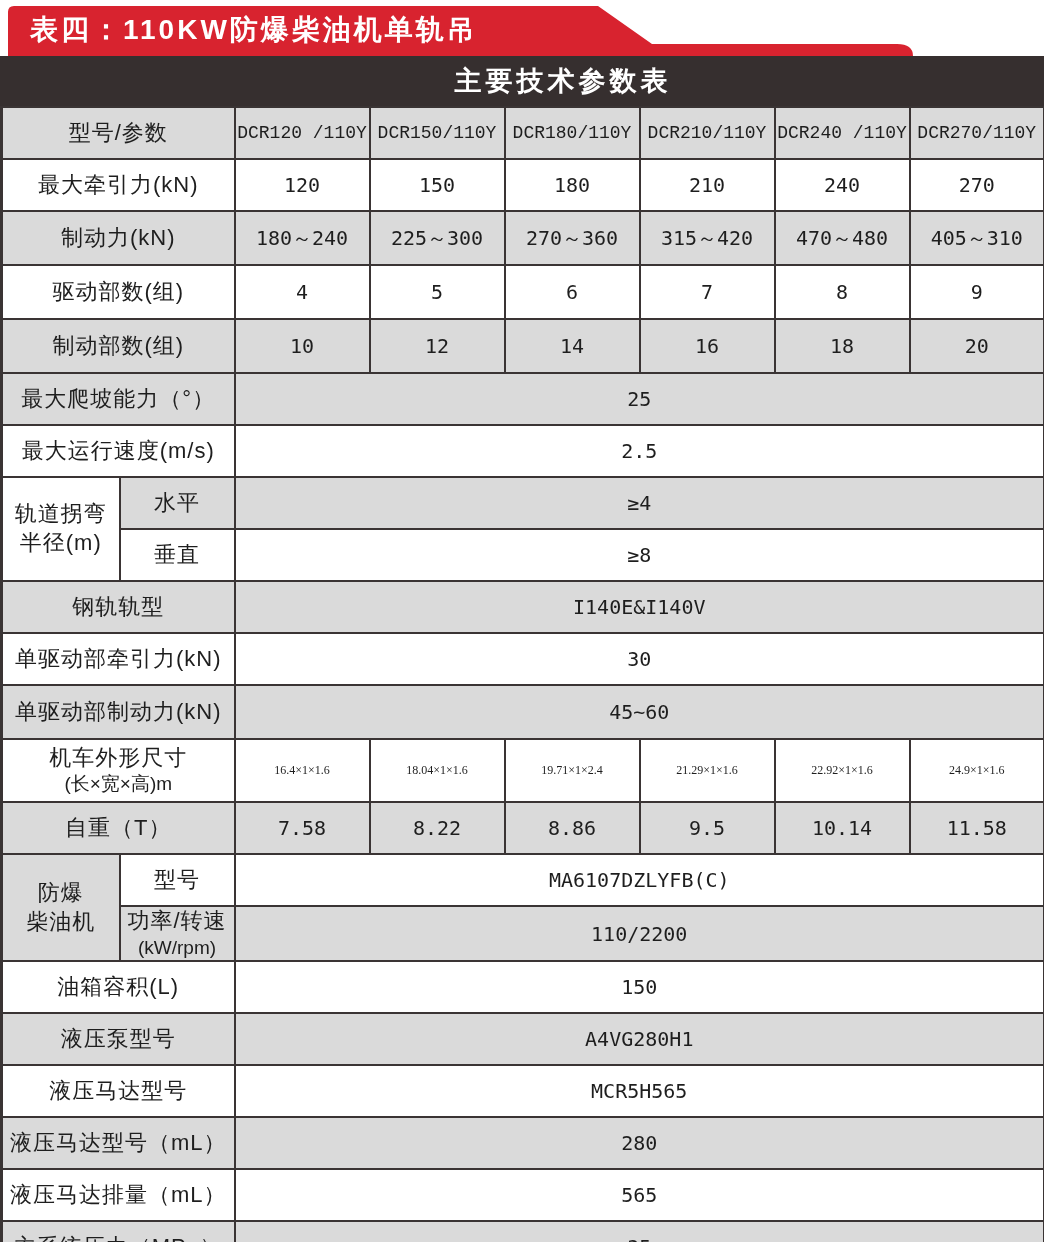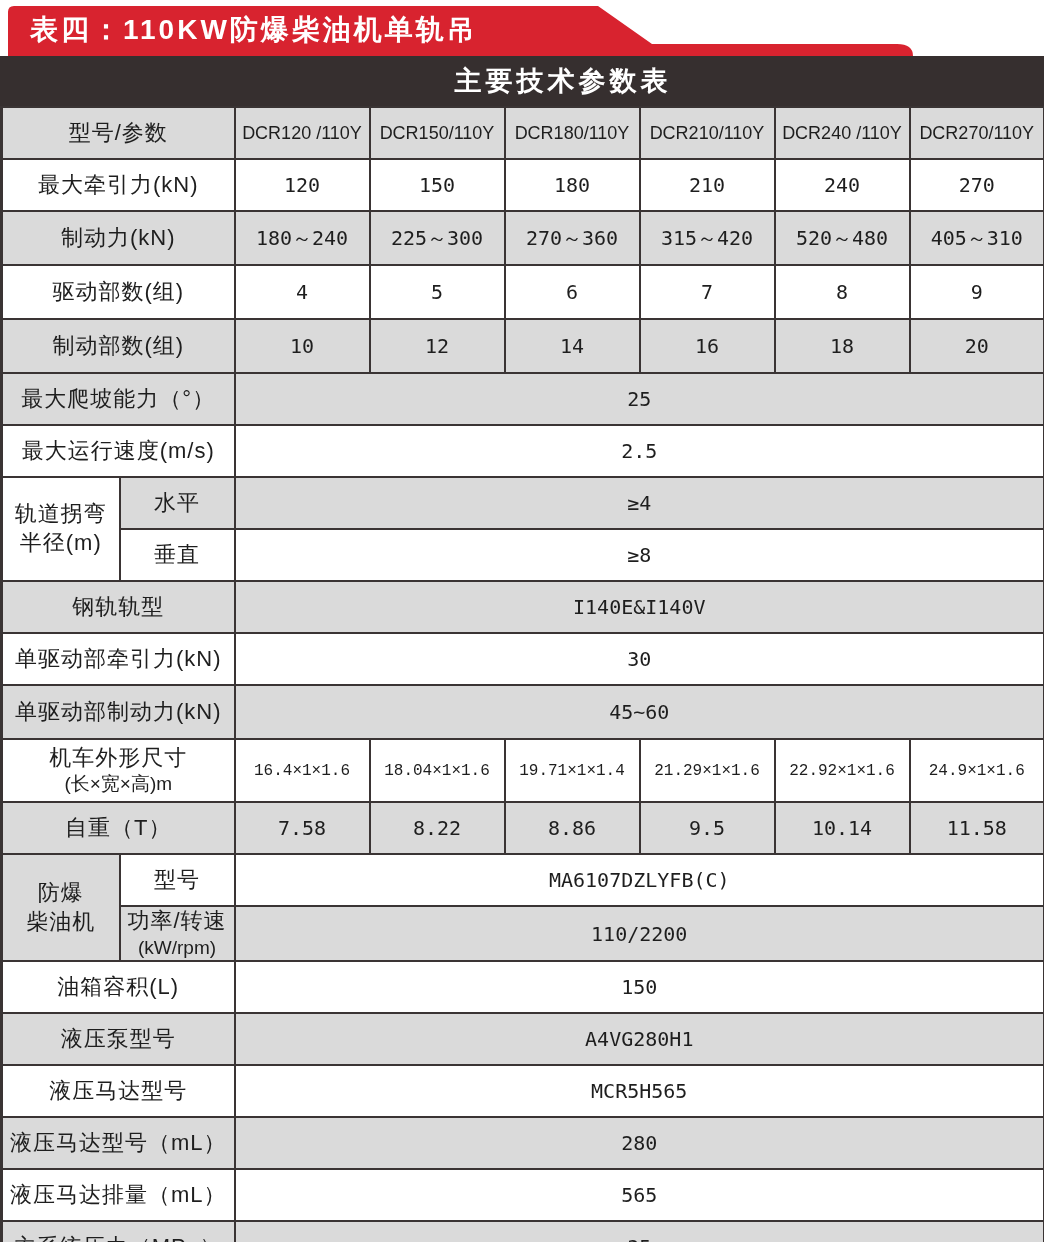--- a/index.html
+++ b/index.html
@@ -22,22 +22,22 @@
   tr.g td{background:#dadada;}
   td.w{background:#ffffff !important;}
   td.gy{background:#dadada !important;}
   tr.r{height:52px;}
   tr.h46{height:54px;}
   tr.h63{height:63px;}
   .lbl{font-size:22px;letter-spacing:1px;}
   .two-line{line-height:1.3;}
   .sub{font-size:19px;letter-spacing:0;}
   .val{font-family:"DejaVu Sans Mono","Liberation Mono",monospace;font-size:20px;}
-  .valsm{font-family:Liberation Mono, monospace;font-size:16px;}
-  .model{font-family:Liberation Sans, sans-serif;font-size:18px;}
+  .valsm{font-family:Liberation Serif, serif;font-size:12px;}
+  .model{font-family:Liberation Mono, monospace;font-size:18px;}
 </style>
 </head>
 <body>
 
 <div class="page">
 
   <div class="banner">
     <svg width="1044" height="56" viewBox="0 0 1044 56">
       <path d="M14,6 L598,6 L652,44 L897,44 Q913,44 913,56 L913,56 L8,56 L8,12 Q8,6 14,6 Z" fill="#d8232f"></path>
     </svg>
@@ -80,21 +80,21 @@
       <td class="val">240</td>
       <td class="val">270</td>
     </tr>
 
     <tr class="h46 g">
       <td class="lbl" colspan="2">制动力(kN)</td>
       <td class="val">180～240</td>
       <td class="val">225～300</td>
       <td class="val">270～360</td>
       <td class="val">315～420</td>
-      <td class="val">520～480</td>
+      <td class="val">470～480</td>
       <td class="val">405～310</td>
     </tr>
 
     <tr class="h46">
       <td class="lbl" colspan="2">驱动部数(组)</td>
       <td class="val">4</td>
       <td class="val">5</td>
       <td class="val">6</td>
       <td class="val">7</td>
       <td class="val">8</td>
@@ -149,21 +149,21 @@
       <td class="val" colspan="6">45~60</td>
     </tr>
 
     <tr class="h63">
       <td class="lbl two-line" colspan="2">
         <div>机车外形尺寸</div>
         <div class="sub">(长×宽×高)m</div>
       </td>
       <td class="valsm">16.4×1×1.6</td>
       <td class="valsm">18.04×1×1.6</td>
-      <td class="valsm">19.71×1×1.4</td>
+      <td class="valsm">19.71×1×2.4</td>
       <td class="valsm">21.29×1×1.6</td>
       <td class="valsm">22.92×1×1.6</td>
       <td class="valsm">24.9×1×1.6</td>
     </tr>
 
     <tr class="r g">
       <td class="lbl" colspan="2">自重（T）</td>
       <td class="val">7.58</td>
       <td class="val">8.22</td>
       <td class="val">8.86</td>

